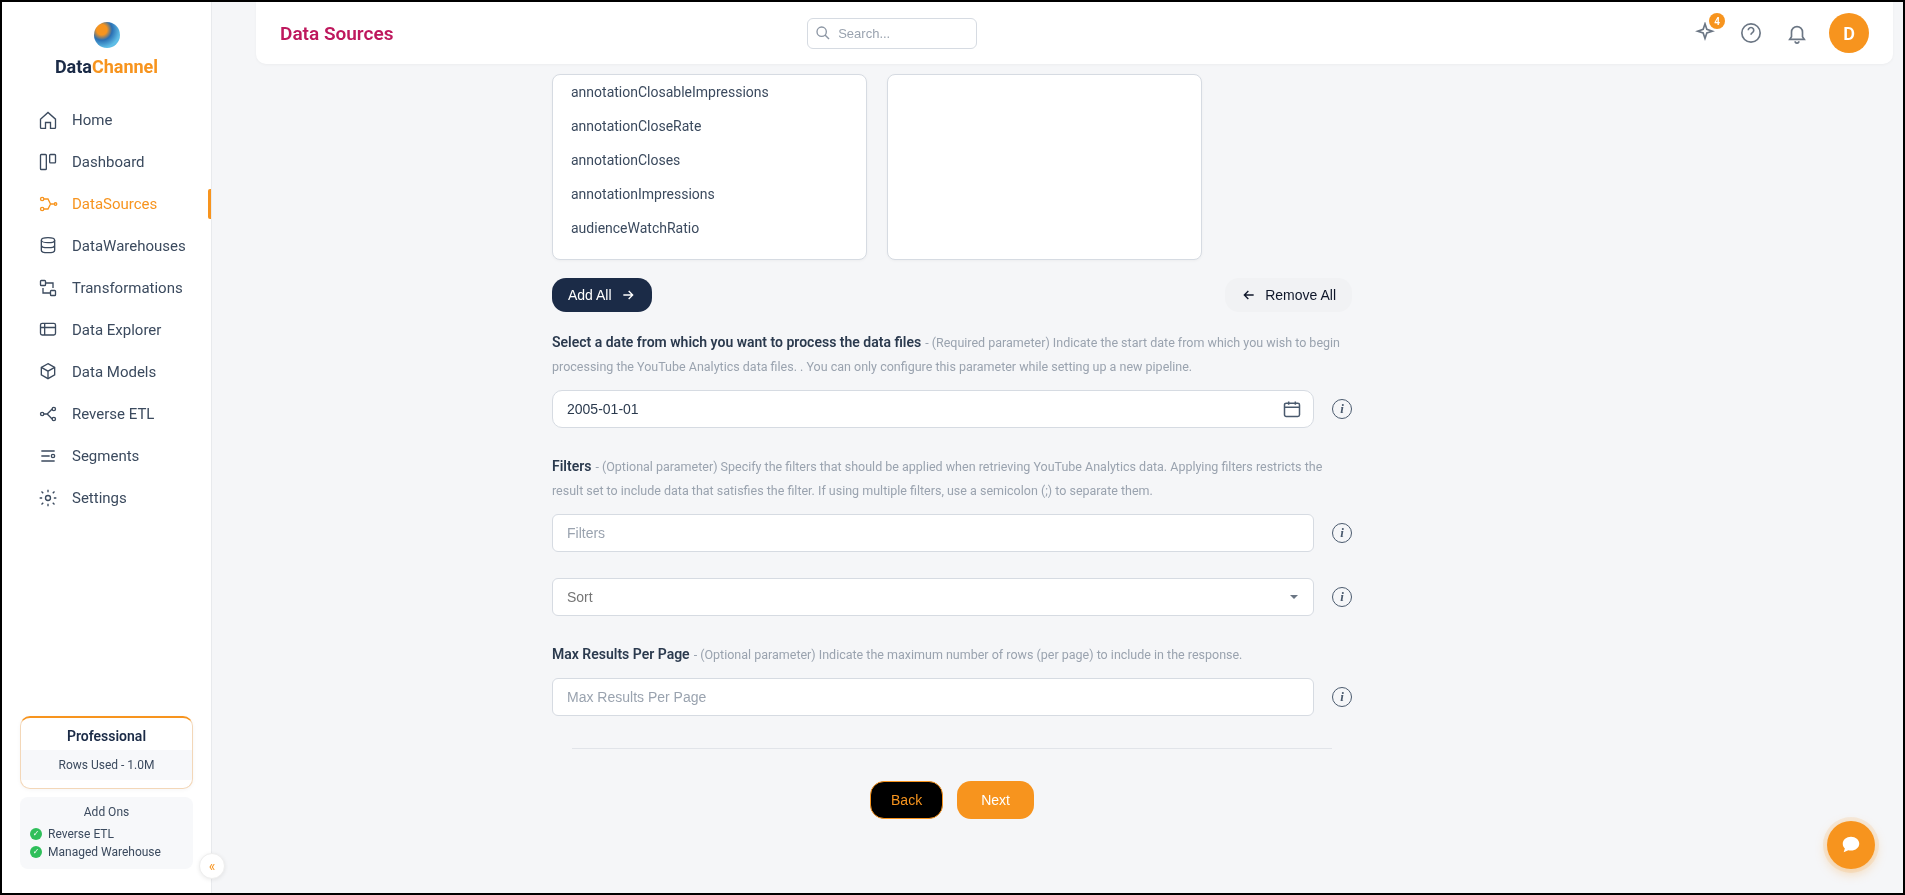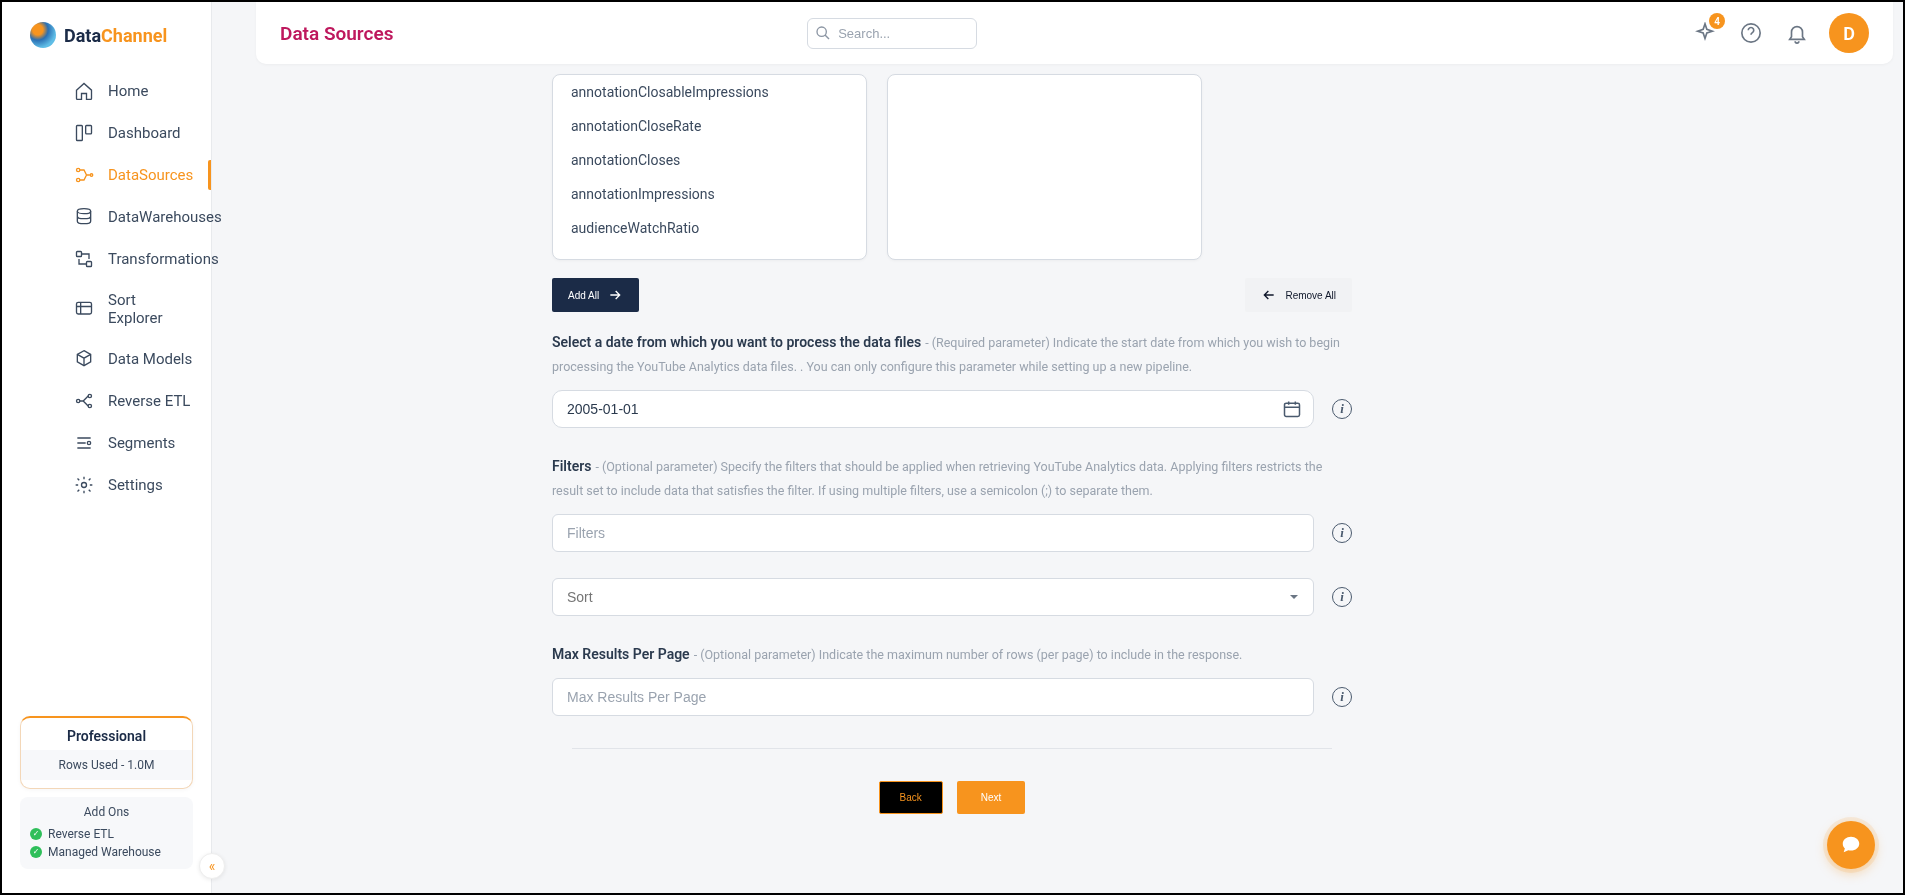--- a/index.html
+++ b/index.html
@@ -24,36 +24,36 @@
     border-right: 1px solid #e8eaed;
     display: flex;
     flex-direction: column;
     position: relative;
   }
   .logo-area {
     padding: 20px 28px 12px;
     display: flex;
     align-items: center;
     gap: 8px;
+    flex-direction: column;
   }
   .logo-circle {
     width: 26px; height: 26px;
     border-radius: 50%;
     background: radial-gradient(circle at 30% 30%, #f7941e 20%, #2a6fb3 40%, #5fbde6 70%);
     flex-shrink: 0;
   }
   .logo-text {
     font-weight: 700; font-size: 18px;
     color: #1b2b47;
   }
   .logo-text .accent { color: #f7941e; }
   .nav {
     padding-top: 10px;
     flex: 1;
-    margin-left: 36px;
   }
   .nav-item {
     display: flex;
     align-items: center;
     gap: 14px;
     padding: 11px 18px 11px 36px;
     font-size: 15px;
     color: #3b4a5e;
     cursor: pointer;
     position: relative;
@@ -236,23 +236,23 @@
     cursor: pointer;
   }
   .list-actions {
     display: flex;
     gap: 16px;
     margin-bottom: 18px;
     width: 800px;
   }
   .btn {
     border: none;
-    border-radius: 2px;
+    border-radius: 14px;
     padding: 9px 16px;
-    font-size: 10px;
+    font-size: 14px;
     cursor: pointer;
     display: inline-flex;
     align-items: center;
     gap: 8px;
   }
   .btn-dark {
     background: #1b2b47;
     color: #fff;
   }
   .btn-light {
@@ -427,21 +427,21 @@
             <rect x="15" y="15" width="6" height="6" rx="1"></rect>
             <path d="M9 6h9v6M15 18H6v-6"></path>
           </svg>
         <span>Transformations</span>
       </div>
       <div class="nav-item">
         <svg class="nav-icon" viewBox="0 0 24 24">
             <rect x="3" y="4" width="18" height="14" rx="2"></rect>
             <path d="M3 9h18M8 4v14"></path>
           </svg>
-        <span>Sort Explorer</span>
+        <span>Data Explorer</span>
       </div>
       <div class="nav-item">
         <svg class="nav-icon" viewBox="0 0 24 24">
             <path d="M12 2l8 4.5v9L12 20l-8-4.5v-9z"></path>
             <path d="M12 20v-9M4 6.5l8 4.5 8-4.5"></path>
           </svg>
         <span>Data Models</span>
       </div>
       <div class="nav-item">
         <svg class="nav-icon" viewBox="0 0 24 24">

